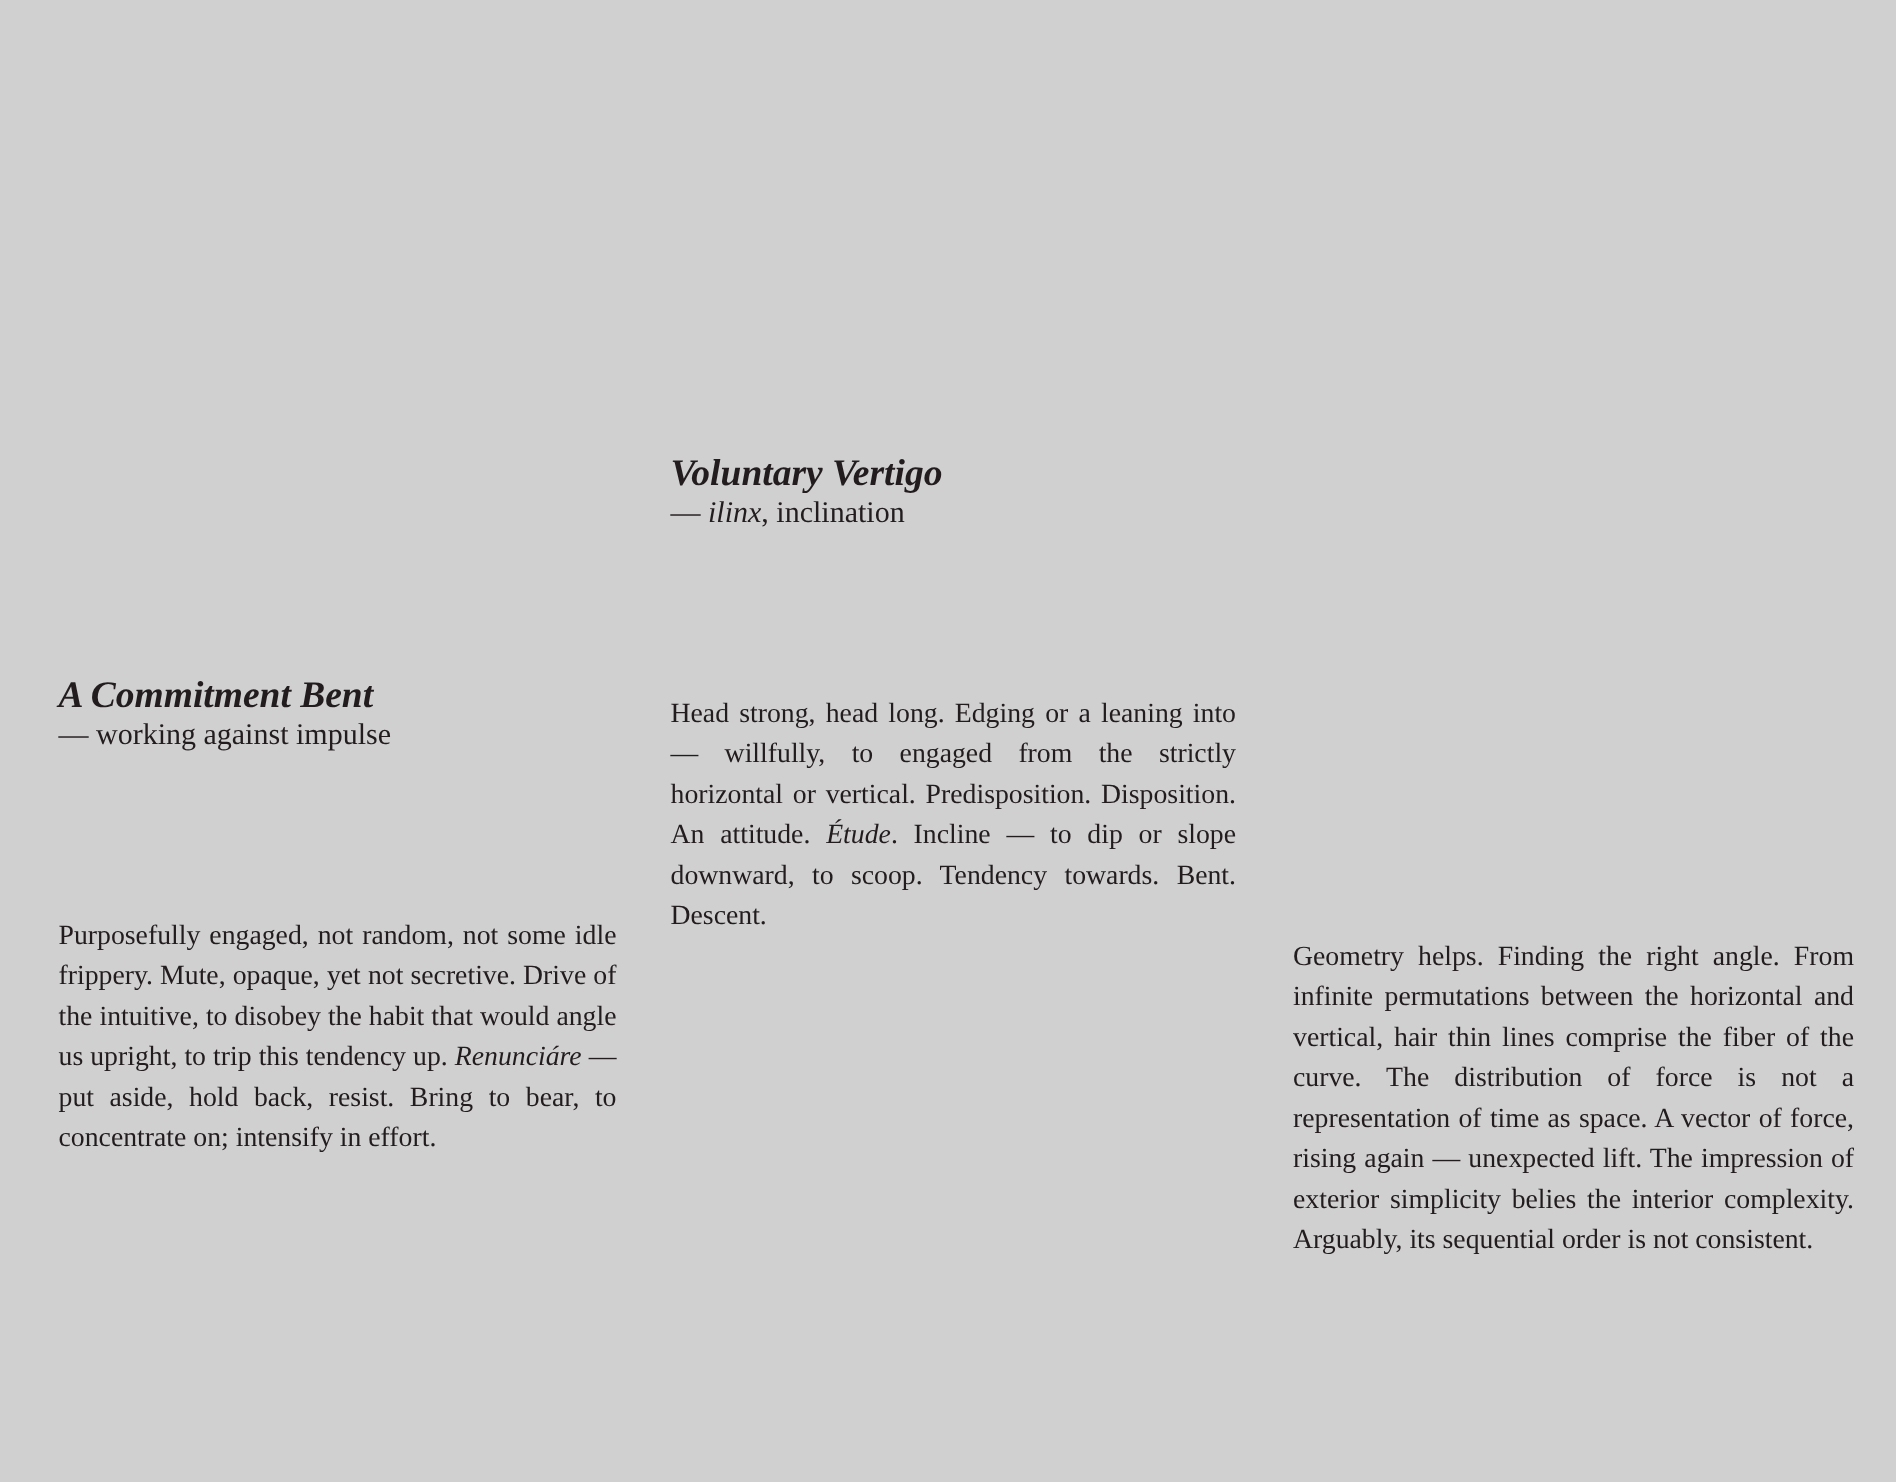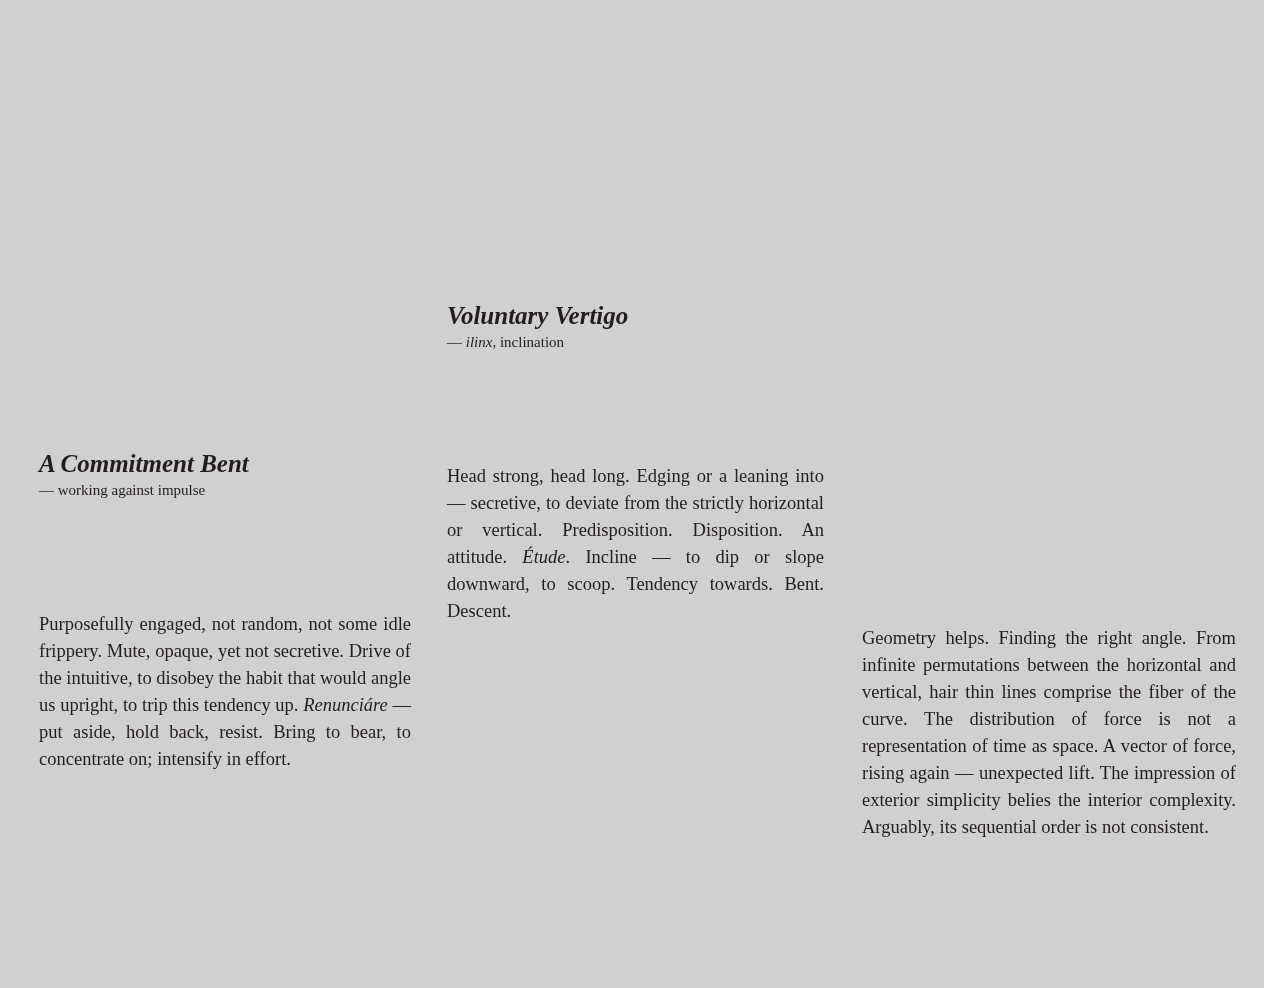--- a/index.html
+++ b/index.html
@@ -24,21 +24,21 @@
 
   .section-title {
     margin: 0;
     font-style: italic;
     font-weight: bold;
     font-size: 25px;
     line-height: 27px;
   }
   .section-subtitle {
     margin: 0;
-    font-size: 15px;
+    font-size: 20px;
     line-height: 27px;
   }
   .section-body {
     margin: 107px 0 0 0;
     font-size: 18.5px;
     line-height: 27px;
     text-align: justify;
     hyphens: none;
   }
   .section-subtitle i, .section-body i {
@@ -52,20 +52,20 @@
 
   <article class="column col-commitment">
     <h2 class="section-title">A Commitment Bent</h2>
     <div class="section-subtitle"><span>— working against impulse</span></div>
     <p class="section-body"><span>Purposefully engaged, not random, not some idle frippery. Mute, opaque, yet not secretive. Drive of the intuitive, to disobey the habit that would angle us upright, to trip this tendency up. </span><i>Renunciáre</i><span> — put aside, hold back, resist. Bring to bear, to concentrate on; intensify in effort.</span></p>
   </article>
 
   <article class="column col-vertigo">
     <h2 class="section-title">Voluntary Vertigo</h2>
     <div class="section-subtitle"><span>— </span><i>ilinx</i><span>, inclination</span></div>
-    <p class="section-body"><span>Head strong, head long. Edging or a leaning into — secretive, to deviate from the strictly horizontal or vertical. Predisposition. Disposition. An attitude. </span><i>Étude</i><span>. Incline — to dip or slope downward, to scoop. Tendency towards. Bent. Descent.</span></p>
+    <p class="section-body"><span>Head strong, head long. Edging or a leaning into — willfully, to engaged from the strictly horizontal or vertical. Predisposition. Disposition. An attitude. </span><i>Étude</i><span>. Incline — to dip or slope downward, to scoop. Tendency towards. Bent. Descent.</span></p>
   </article>
 
   <article class="column col-diagonal">
     <p class="section-body"><span>Geometry helps. Finding the right angle. From infinite permutations between the horizontal and vertical, hair thin lines comprise the fiber of the curve. The distribution of force is not a representation of time as space. A vector of force, rising again — unexpected lift. The impression of exterior simplicity belies the interior complexity. Arguably, its sequential order is not consistent.</span></p>
   </article>
 
 </div>
 
 </body></html>

